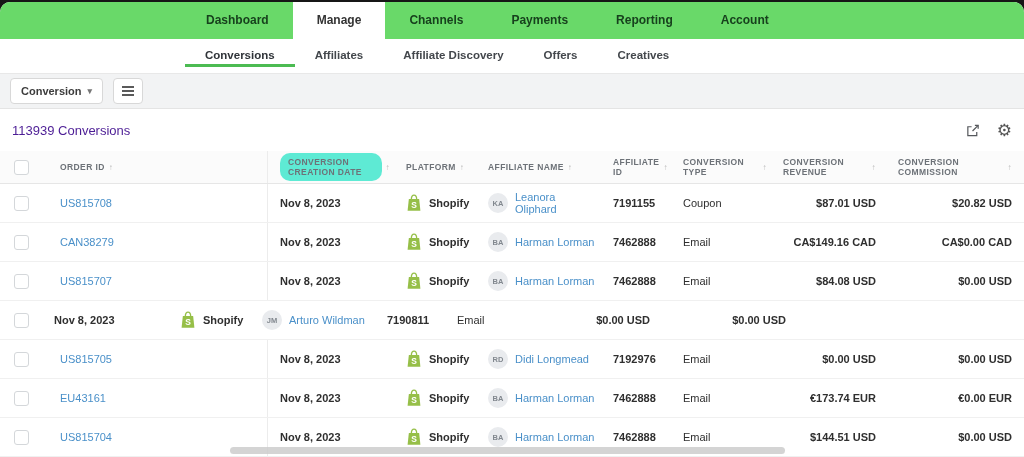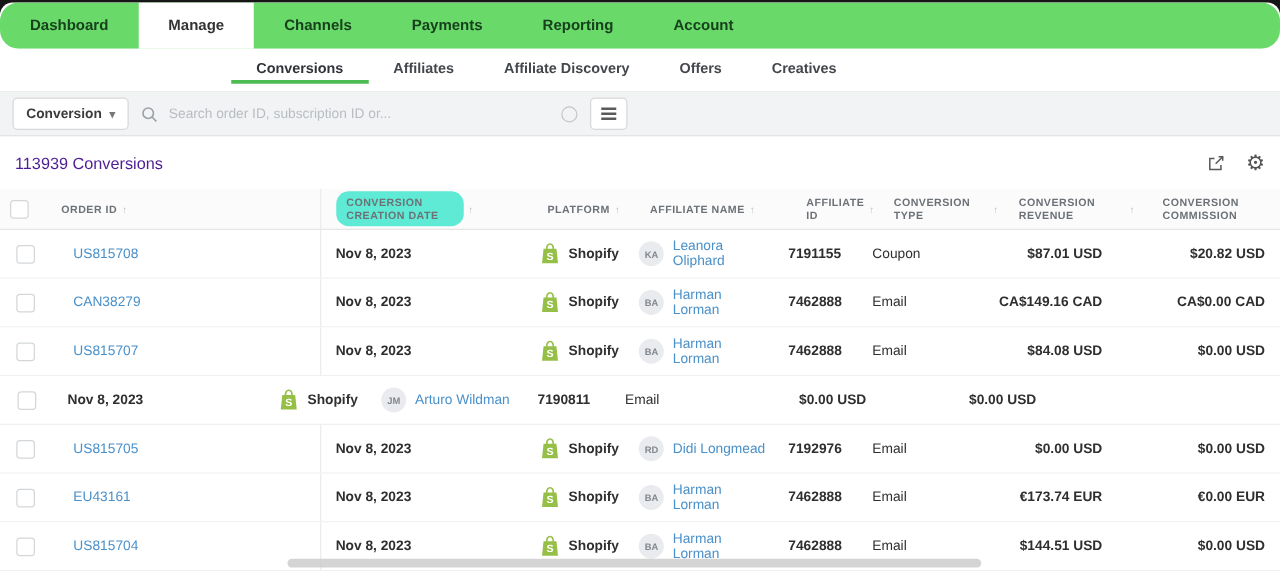--- a/index.html
+++ b/index.html
@@ -1,21 +1,21 @@
 <!DOCTYPE html>
 <html><head>
 <meta charset="utf-8">
 <style>
   html,body{margin:0;padding:0;background:#161616;}
   body{width:1024px;height:457px;overflow:hidden;font-family:"Liberation Sans",sans-serif;}
   .page{position:relative;width:1024px;height:455px;margin-top:2px;background:#fff;
         border-radius:10px 10px 0 0;overflow:hidden;}
 
   
-  .topnav{height:37px;background:#69d969;display:flex;border-radius:15px;}
+  .topnav{height:37px;background:#69d969;display:flex;padding-left:182px;}
   .tab{padding:0 24px;line-height:37px;font-size:12px;font-weight:700;color:#17411d;cursor:pointer;}
   .tab.active{background:#fff;color:#333;}
 
   
   .subnav{height:34px;display:flex;padding-left:185px;border-bottom:1px solid #e8e8e8;background:#fff;}
   .subtab{height:28px;box-sizing:border-box;padding:0 20px;line-height:33px;font-size:11.5px;
           font-weight:700;color:#43474c;cursor:pointer;}
   .subtab.active{color:#2f3338;border-bottom:3px solid #4cbb52;}
 
   
@@ -45,21 +45,21 @@
   .hcell{display:flex;align-items:center;gap:4px;font-size:8.5px;font-weight:700;letter-spacing:.4px;
          color:#6d7278;box-sizing:border-box;padding:0 8px;height:100%;cursor:pointer;}
   .sort{font-size:8px;color:#b9b9b9;font-weight:400;}
   .pill{background:#5eead4;border-radius:10px;padding:4px 8px;}
   .trow{display:flex;align-items:center;height:38px;border-bottom:1px solid #f0f0f0;
         font-size:11px;color:#2f2f2f;background:#fff;}
   .cell{box-sizing:border-box;padding:0 8px;display:flex;align-items:center;gap:7px;height:100%;}
   .c-check{width:42px;justify-content:center;}
   .c-order{width:226px;padding-left:18px;border-right:1px solid #ececec;}
   .c-date{width:130px;padding-left:12px;font-weight:700;}
-  .c-platform{width:82px;font-weight:700;margin-left:43px;}
+  .c-platform{width:82px;font-weight:700;}
   .c-name{width:125px;}
   .c-affid{width:70px;font-weight:700;}
   .c-type{width:100px;}
   .c-rev{width:115px;justify-content:flex-end;font-weight:700;padding-right:14px;align-items:center;}
   .c-com{width:134px;justify-content:flex-end;font-weight:700;padding-right:12px;}
   .thead .c-date,.thead .c-platform,.thead .c-affid{font-weight:700;}
   .link{color:#4a90c9;text-decoration:none;font-weight:400;cursor:pointer;}
   .checkbox{width:13px;height:13px;border:1px solid #d4d7da;border-radius:3px;background:#fff;cursor:pointer;}
   .avatar{width:20px;height:20px;border-radius:50%;background:#e9ebee;color:#82888f;font-size:7.5px;
           font-weight:700;display:flex;align-items:center;justify-content:center;flex:0 0 20px;}
@@ -112,28 +112,20 @@
     <span>Creatives</span>
   </div>
       </div>
   </nav>
 
   <div class="filterbar">
     <div class="dropdown">
       <span>Conversion</span>
       <span class="caret">▾</span>
     </div>
-    <div class="searchbox">
-      <svg width="13" height="13" viewBox="0 0 14 14">
-        <circle cx="6" cy="6" r="4.5" fill="none" stroke="#9aa0a6" stroke-width="1.4"></circle>
-        <line x1="9.5" y1="9.5" x2="13" y2="13" stroke="#9aa0a6" stroke-width="1.4"></line>
-      </svg>
-      <input class="search-input" type="text" placeholder="Search order ID, subscription ID or..." style="">
-      <span class="search-info"></span>
-    </div>
     <div class="filter-btn">
       <i></i>
         <i></i>
         <i></i>
     </div>
   </div>
 
   <div class="summary">
     <div class="count">113939 Conversions</div>
     <div class="summary-actions">

